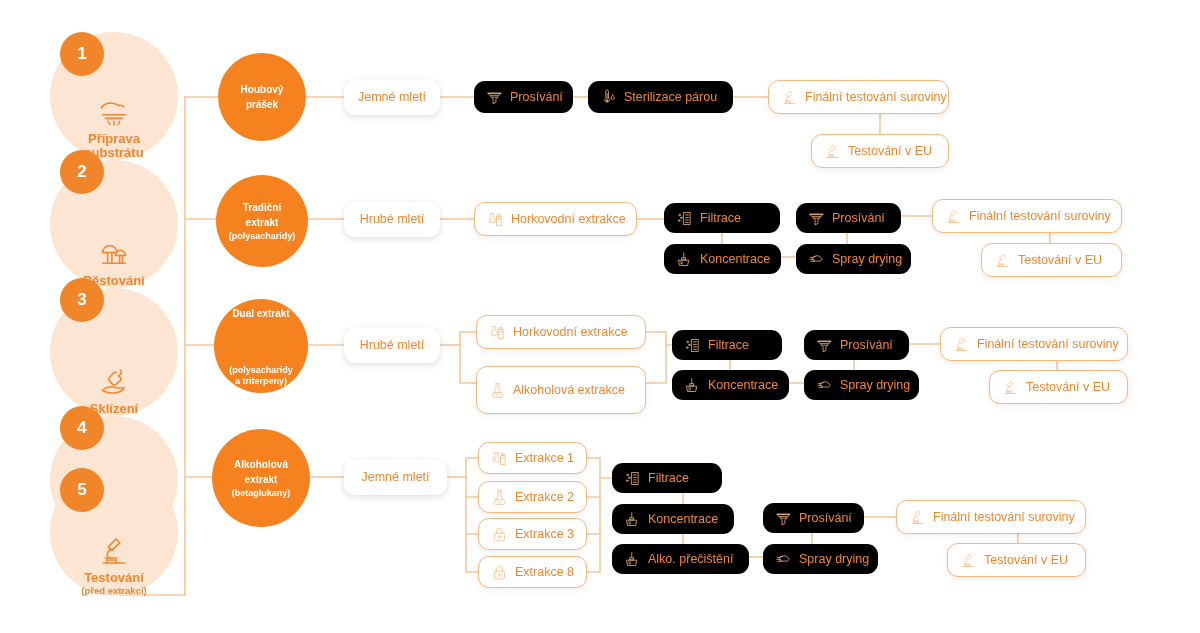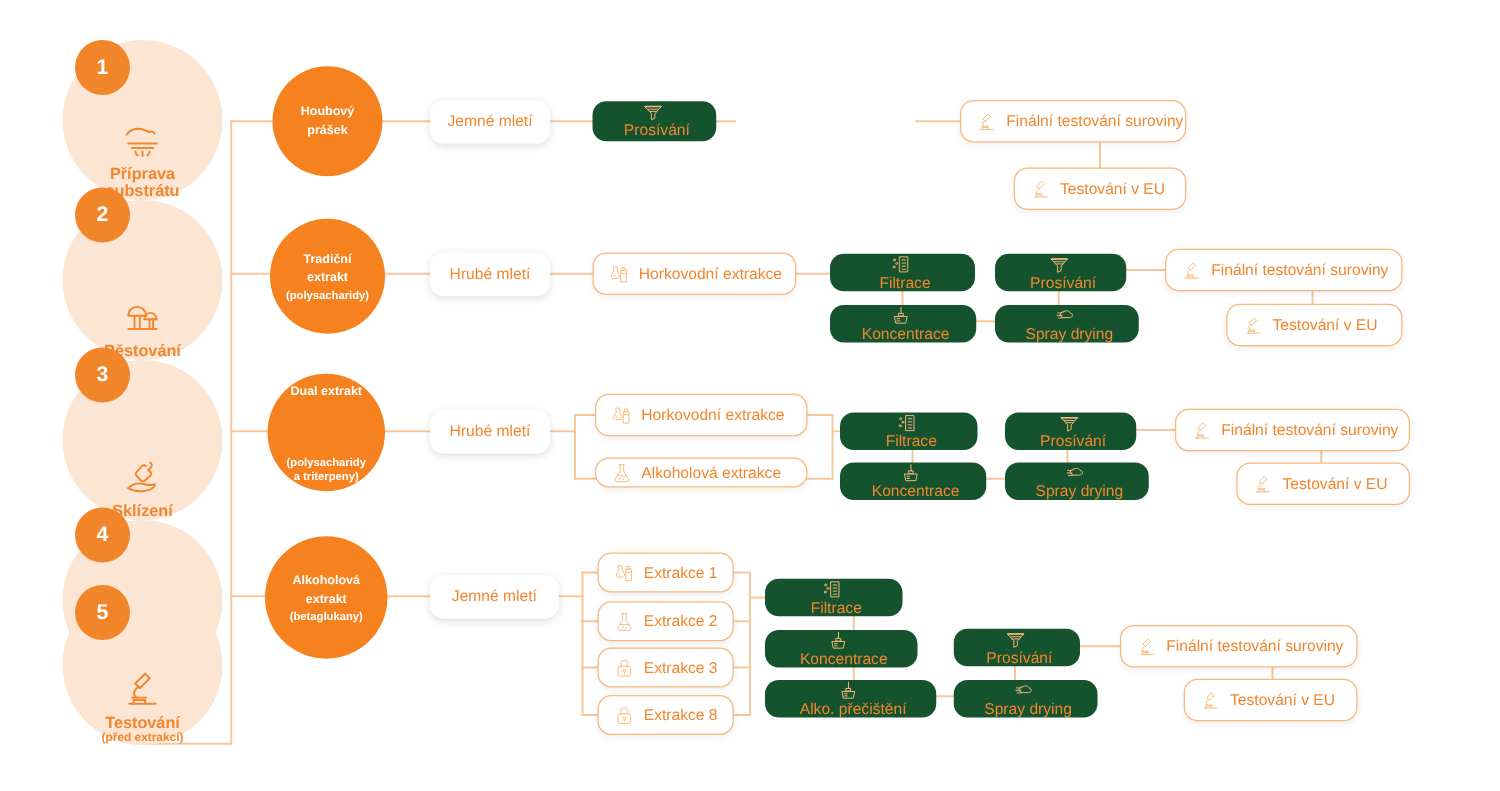--- a/index.html
+++ b/index.html
@@ -28,21 +28,21 @@
        text-align:center;box-sizing:border-box;z-index:3;}
   .hub .t{font-size:10px;font-weight:bold;line-height:15px;}
   .hub .s{font-size:9px;font-weight:bold;line-height:10.5px;margin-top:1px;}
 
   
   .node{position:absolute;box-sizing:border-box;display:flex;align-items:center;
         border-radius:11px;font-size:12.5px;color:#F2862E;z-index:2;white-space:nowrap;}
   .node .ic{flex:0 0 auto;width:17px;height:17px;margin-right:7px;display:block;}
   .node .tx{line-height:13px;}
   .node.white{background:#fff;box-shadow:0 2px 7px rgba(0,0,0,.13);justify-content:center;}
-  .node.peach{background:#14532d;padding-left:12px;padding-right:8px;flex-direction:column;}
+  .node.peach{background:#000000;padding-left:12px;padding-right:8px;}
   .node.outline{background:#fff;border:1.2px solid #F8B87C;padding-left:12px;padding-right:12px;}
   .node.outline.shad{box-shadow:0 2px 6px rgba(0,0,0,.07);}
 </style>
 </head>
 <body>
 
 <div id="stage">
 
   <svg id="wires" viewBox="0 0 1200 633">
     <g stroke="#F7C79B" stroke-width="1.6" fill="none" stroke-linecap="square">
@@ -194,20 +194,29 @@
 
   <div class="node peach" style="left:474px;top:81px;width:99px;height:32px;">
     <svg class="ic" viewBox="0 0 24 24" fill="none" stroke="#F8B87C" stroke-width="1.1" stroke-linecap="round">
       <path d="M3 6h18l-7 8v5l-4 2v-7z"></path>
         <path d="M3 6h18" stroke-width="1.6"></path>
       <path d="M6.5 9h11M8 11.5h8"></path>
     </svg>
     <span class="tx">Prosívání</span>
   </div>
 
+  <div class="node peach" style="left:588px;top:81px;width:145px;height:32px;">
+    <svg class="ic" viewBox="0 0 24 24" fill="none" stroke="#F8B87C" stroke-width="1.1" stroke-linecap="round">
+      <path d="M8 3.5a2 2 0 0 1 4 0v9.2a3.3 3.3 0 1 1-4 0z"></path>
+        <circle cx="10" cy="16.5" r="1.6" fill="#F8B87C" stroke="none"></circle>
+      <path d="M10 6v8"></path>
+        <path d="M18 8.5c1.4 1.8 2.2 2.9 2.2 4a2.2 2.2 0 1 1-4.4 0c0-1.1.8-2.2 2.2-4z"></path>
+    </svg>
+    <span class="tx">Sterilizace párou</span>
+  </div>
 
   <div class="node outline shad" style="left:768px;top:80px;width:181px;height:34px;">
     <svg class="ic" viewBox="0 0 24 24" fill="none" stroke="#F8B87C" stroke-width="1.1" stroke-linecap="round">
       <path d="M13.5 3.5l2.6 2.6-5.6 5.6-2.6-2.6z"></path>
         <path d="M9.8 10.7l-1.6 1.6c-1.3 1.3-1.3 3.2 0 4.4"></path>
       <path d="M6 17h8"></path>
         <path d="M4.5 20.5h15"></path>
         <path d="M7 20.5v-2.2h6.5v2.2"></path>
     </svg>
     <span class="tx">Finální testování suroviny</span>
@@ -307,21 +316,21 @@
     <svg class="ic" viewBox="0 0 24 24" fill="none" stroke="#F8B87C" stroke-width="1.1" stroke-linecap="round">
       <path d="M5.5 3.5h4v5l2.4 4.5c.8 1.6-.3 3.5-2.1 3.5H5.2c-1.8 0-2.9-1.9-2.1-3.5L5.5 8.5z"></path>
       <path d="M14 7.5h6v13h-6z"></path>
         <path d="M15.5 4.5h3v3h-3z"></path>
         <path d="M14 11h6"></path>
       <circle cx="6" cy="13.5" r=".9" fill="#F8B87C" stroke="none"></circle>
     </svg>
     <span class="tx">Horkovodní extrakce</span>
   </div>
 
-  <div class="node outline shad" style="left:476px;top:366px;width:170px;height:24px;">
+  <div class="node outline shad" style="left:476px;top:366px;width:170px;height:48px;">
     <svg class="ic" viewBox="0 0 24 24" fill="none" stroke="#F8B87C" stroke-width="1.1" stroke-linecap="round">
       <path d="M9 2.5h6"></path>
         <path d="M10 2.5v7L4.6 18.6c-.8 1.4.2 3 1.8 3h11.2c1.6 0 2.6-1.6 1.8-3L14 9.5v-7"></path>
       <path d="M7.2 15h9.6"></path>
         <circle cx="10" cy="18" r="1" fill="#F8B87C" stroke="none"></circle>
         <circle cx="13.5" cy="19" r=".8" fill="#F8B87C" stroke="none"></circle>
     </svg>
     <span class="tx">Alkoholová extrakce</span>
   </div>
 

